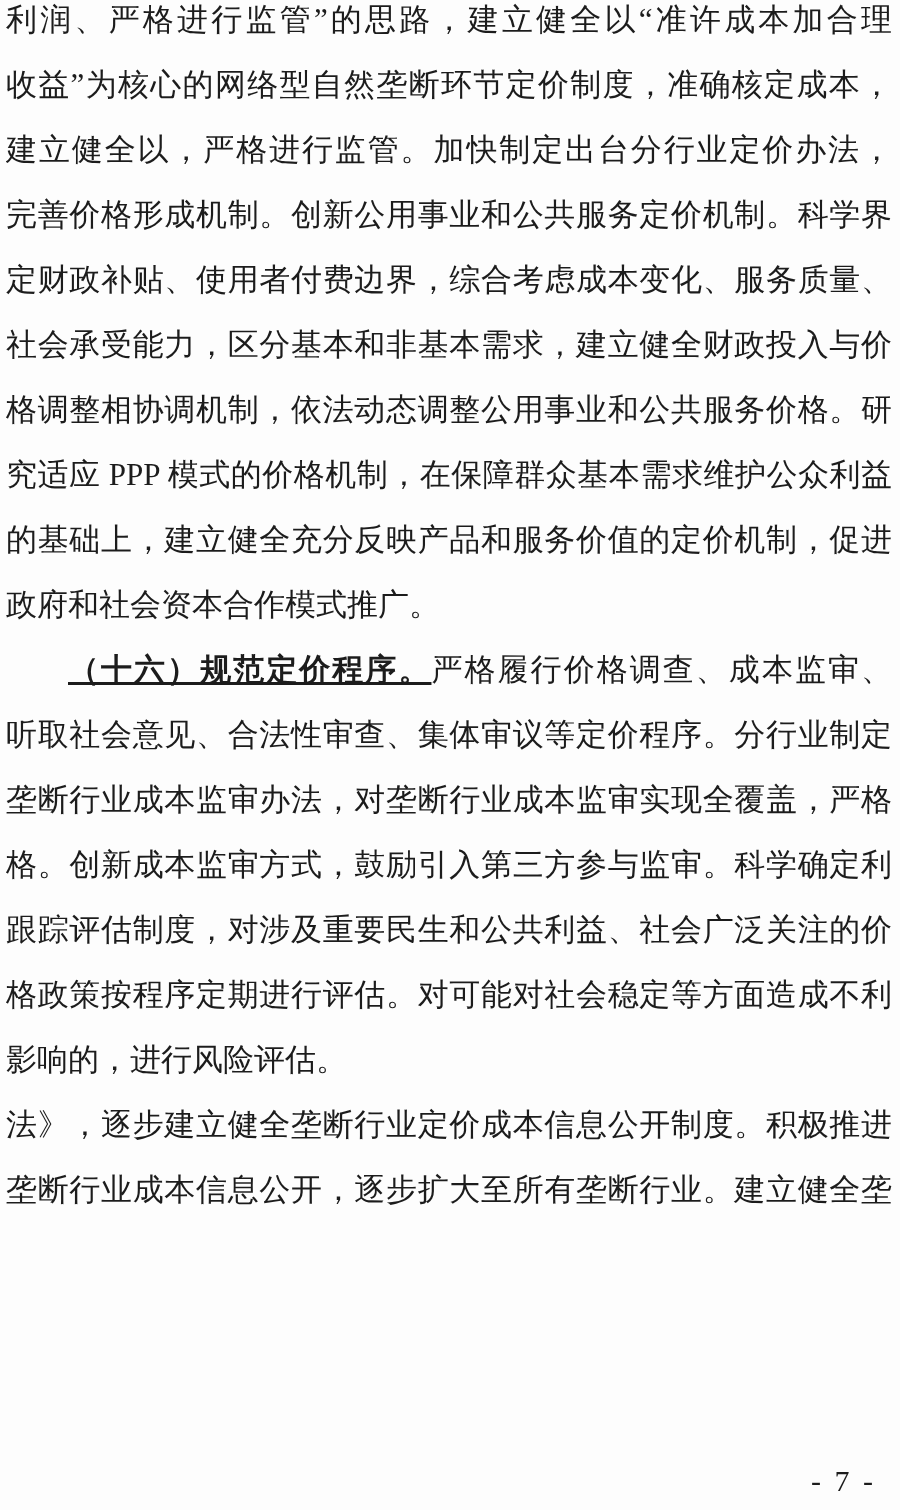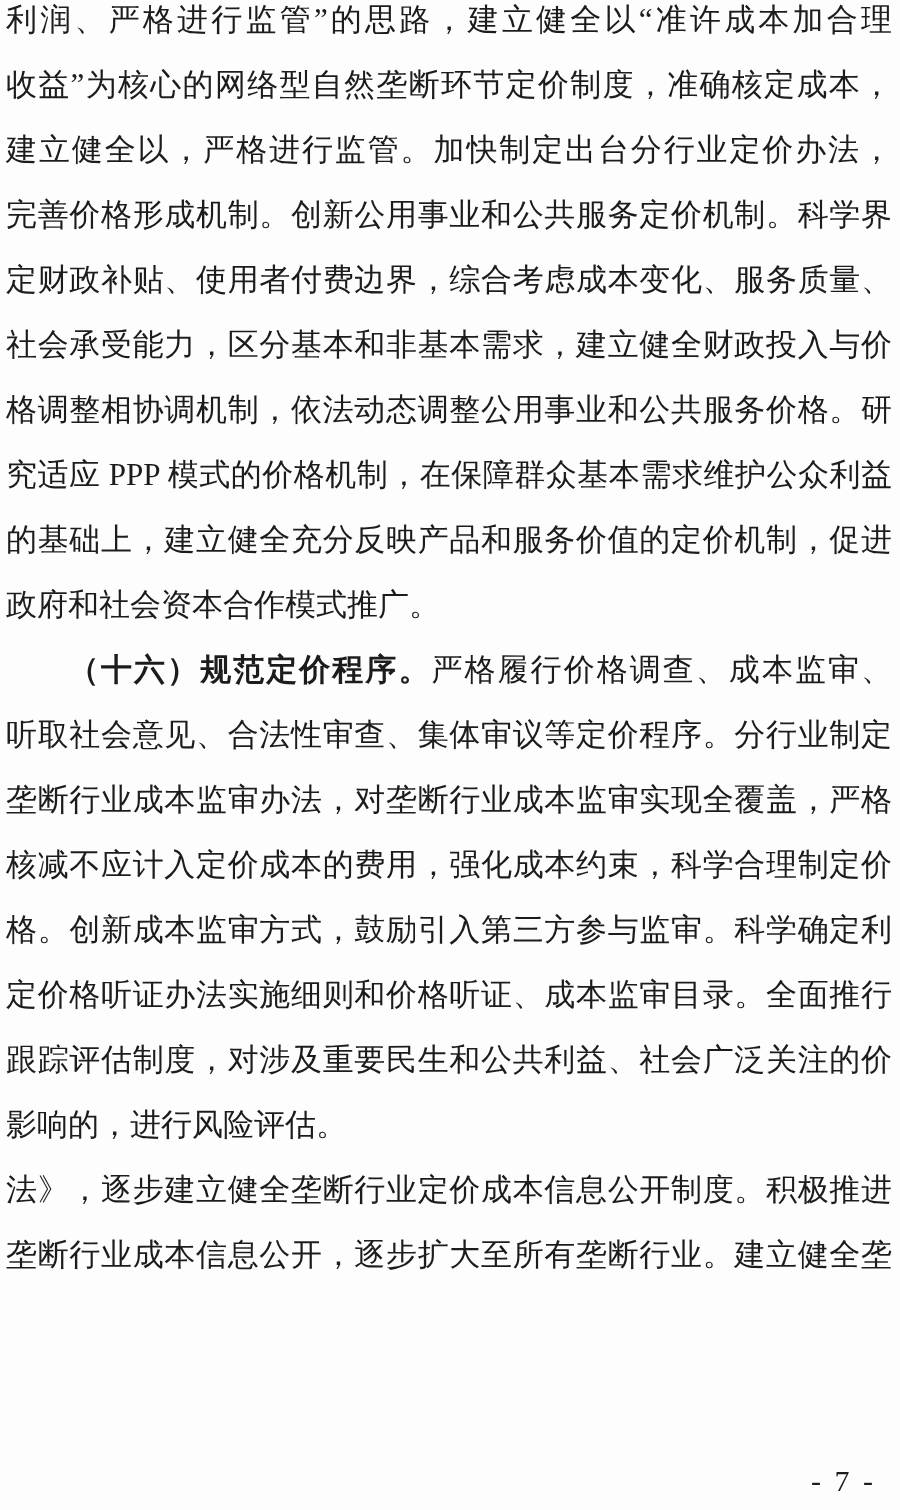--- a/index.html
+++ b/index.html
@@ -34,20 +34,21 @@
   }
   .line.para-end {
     text-align: center;
     text-align-last: left;
   }
   .line.indent {
     text-indent: 62px;
   }
   .seg.bold {
     font-weight: 700;
+    text-decoration: underline;
   }
   .page-number {
     position: absolute;
     right: 24px;
     top: 1464px;
     font-size: 30px;
     letter-spacing: 3px;
     color: #1c1c1c;
     white-space: pre;
   }
@@ -63,22 +64,21 @@
       <div class="line"><span class="seg">完善价格形成机制。创新公用事业和公共服务定价机制。科学界</span></div>
       <div class="line"><span class="seg">定财政补贴、使用者付费边界，综合考虑成本变化、服务质量、</span></div>
       <div class="line"><span class="seg">社会承受能力，区分基本和非基本需求，建立健全财政投入与价</span></div>
       <div class="line"><span class="seg">格调整相协调机制，依法动态调整公用事业和公共服务价格。研</span></div>
       <div class="line"><span class="seg">究适应 PPP 模式的价格机制，在保障群众基本需求维护公众利益</span></div>
       <div class="line"><span class="seg">的基础上，建立健全充分反映产品和服务价值的定价机制，促进</span></div>
       <div class="line para-end"><span class="seg">政府和社会资本合作模式推广。</span></div>
       <div class="line indent"><span class="seg bold">（十六）规范定价程序。</span><span class="seg">严格履行价格调查、成本监审、</span></div>
       <div class="line"><span class="seg">听取社会意见、合法性审查、集体审议等定价程序。分行业制定</span></div>
       <div class="line"><span class="seg">垄断行业成本监审办法，对垄断行业成本监审实现全覆盖，严格</span></div>
-      <div class="line"><span class="seg">核减不应计入定价成本的费用，强化成本约束，科学合理制定价</span></div>
       <div class="line"><span class="seg">格。创新成本监审方式，鼓励引入第三方参与监审。科学确定利润</span></div>
-      <div class="line"><span class="seg">定价格听证办法实施细则和价格听证、成本监审目录。全面推行</span></div>
       <div class="line"><span class="seg">跟踪评估制度，对涉及重要民生和公共利益、社会广泛关注的价</span></div>
+      <div class="line"><span class="seg">格政策按程序定期进行评估。对可能对社会稳定等方面造成不利</span></div>
       <div class="line para-end"><span class="seg">影响的，进行风险评估。</span></div>
       <div class="line"><span class="seg">法》，逐步建立健全垄断行业定价成本信息公开制度。积极推进</span></div>
       <div class="line"><span class="seg">垄断行业成本信息公开，逐步扩大至所有垄断行业。建立健全垄</span></div>
     </div>
   <div class="page-number">- 7 -</div>
 </div>
 
 </body></html>

